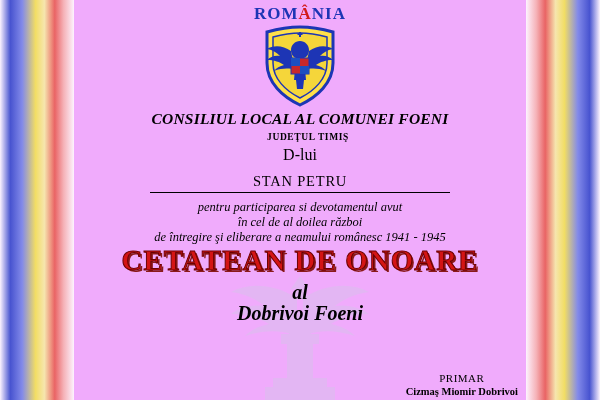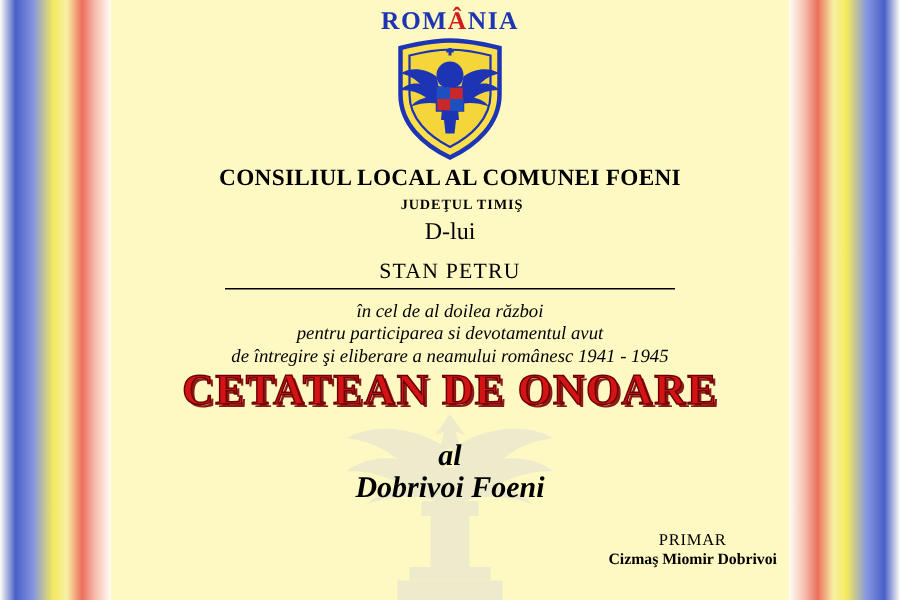--- a/index.html
+++ b/index.html
@@ -11,21 +11,21 @@
     height: 400px;
     overflow: hidden;
     font-family: "Liberation Serif", serif;
     background: #ffffff;
   }
 
   #certificate {
     position: relative;
     width: 600px;
     height: 400px;
-    background: #fef9c3;
+    background: #f0abfc;
     overflow: hidden;
   }
 
   
   .band {
     position: absolute;
     top: 0;
     height: 400px;
     pointer-events: none;
   }
@@ -96,20 +96,21 @@
     height: 82px;
     display: block;
   }
 
   .council-line {
     margin: 3px 0 0 0;
     font-weight: bold;
     font-size: 15.5px;
     letter-spacing: 0.2px;
     color: #000000;
+    font-style: italic;
   }
   .county-line {
     margin: 4px 0 0 16px;
     font-weight: bold;
     font-size: 9.5px;
     letter-spacing: 0.6px;
     color: #000000;
   }
 
   .confers {
@@ -153,21 +154,21 @@
   .titlul {
     margin: 6px 0 0 0;
     font-weight: bold;
     font-style: italic;
     font-size: 19px;
     color: #1b32ad;
     text-shadow: 1px 1px 0 #b9c4ee;
   }
 
   .award {
-    margin: -1px 0 16px 0;
+    margin: -1px 0 4px 0;
     font-weight: bold;
     font-size: 29px;
     letter-spacing: 1px;
     color: #d41414;
     -webkit-text-stroke: 1px #6b0000;
     text-shadow: 2px 2px 0 #8b1a1a;
   }
 
   .al {
     margin: 1px 0 0 0;
@@ -180,21 +181,21 @@
     margin: -2px 0 0 0;
     font-style: italic;
     font-weight: bold;
     font-size: 20px;
     color: #000000;
   }
 
   .signature {
     position: absolute;
     right: 82px;
-    bottom: 24px;
+    bottom: 6px;
     text-align: center;
     line-height: 13px;
   }
   .sig-role {
     font-size: 11px;
     letter-spacing: 0.5px;
     color: #000000;
   }
   .sig-name {
     font-size: 10.5px;
@@ -249,22 +250,22 @@
     <div class="county-line">JUDEŢUL TIMIŞ</div>
 
     <div class="dlui">D-lui</div>
 
     <div class="name-block">
       <div class="recipient">STAN PETRU</div>
       <div class="name-rule"></div>
     </div>
 
     <div class="citation">
+      <div>pentru  participarea  si devotamentul avut</div>
       <div>în cel de al doilea război</div>
-      <div>pentru  participarea  si devotamentul avut</div>
       <div>de întregire şi eliberare a neamului românesc 1941 - 1945</div>
     </div>
 
     <div class="award">CETATEAN DE ONOARE</div>
 
     <div class="al">al</div>
     <div class="commune">Dobrivoi Foeni</div>
 
     <div class="signature">
       <div class="sig-role">PRIMAR</div>

